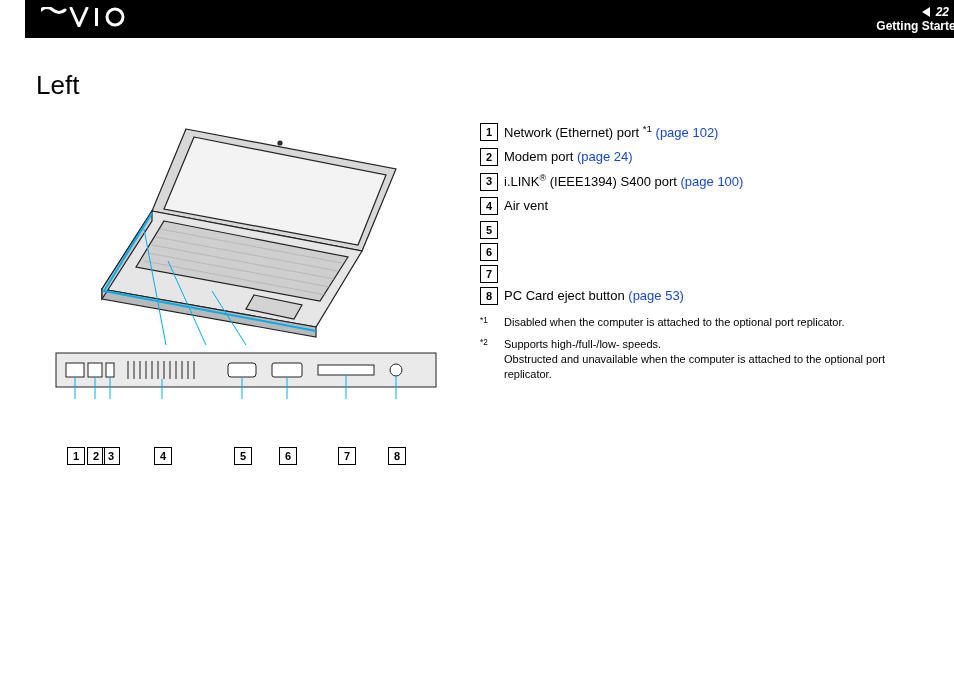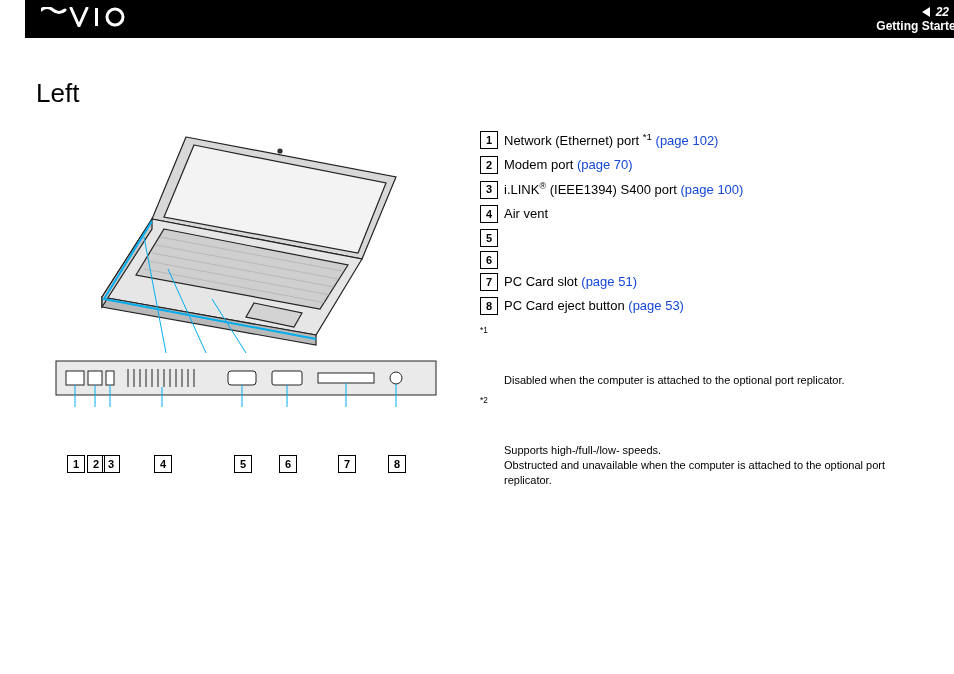--- a/index.html
+++ b/index.html
@@ -55,21 +55,21 @@
   .arrow-left { border-right: 8px solid #fff; }
   .arrow-right { border-left: 8px solid #fff; }
   .section-label {
     font-weight: bold;
   }
 
   
   .page-body {
     display: flex;
     flex-direction: column;
-    padding: 28px 36px 0 36px;
+    padding: 20px 36px 0 36px;
     box-sizing: border-box;
   }
   .page-title {
     font-size: 26px;
     font-weight: normal;
     margin: 12px 0 20px 0;
   }
   .content {
     display: flex;
     gap: 24px;
@@ -124,21 +124,20 @@
     display: flex;
     gap: 10px;
     margin-bottom: 6px;
   }
   .fn-mark {
     flex-shrink: 0;
     width: 14px;
   }
   .fn-text {
     flex: 1;
-    margin-top: 48px;
   }
 </style>
 </head>
 <body>
 
 <div class="header">
   <div class="logo">
     <svg width="96" height="20" viewBox="0 0 96 20" aria-hidden="true">
       <path d="M0 3 Q 6 -2 12 3 Q 18 8 24 3" stroke="#fff" stroke-width="3" fill="none" stroke-linecap="round"></path>
       <path d="M30 1 L38 19 L46 1" stroke="#fff" stroke-width="3" fill="none" stroke-linecap="round" stroke-linejoin="round"></path>
@@ -259,21 +258,21 @@
       <div class="item">
         <span class="num-box">1</span>
         <span class="desc">
           <span>Network (Ethernet) port </span><span class="sup">*1</span><span> </span><a class="link">(page 102)</a>
         </span>
       </div>
 
       <div class="item">
         <span class="num-box">2</span>
         <span class="desc">
-          <span>Modem port </span><a class="link">(page 70)</a>
+          <span>Modem port </span><a class="link">(page 24)</a>
         </span>
       </div>
 
       <div class="item">
         <span class="num-box">3</span>
         <span class="desc">
           <span>i.LINK</span><span class="reg">®</span><span> (IEEE1394) S400 port </span><a class="link">(page 100)</a>
         </span>
       </div>
 
@@ -287,23 +286,20 @@
       <div class="item">
         <span class="num-box">5</span>
       </div>
 
       <div class="item">
         <span class="num-box">6</span>
       </div>
 
       <div class="item">
         <span class="num-box">7</span>
-        <span class="desc">
-          <span>PC Card slot </span><a class="link">(page 51)</a>
-        </span>
       </div>
 
       <div class="item">
         <span class="num-box">8</span>
         <span class="desc">
           <span>PC Card eject button </span><a class="link">(page 53)</a>
         </span>
       </div>
 
       <div class="footnotes">

